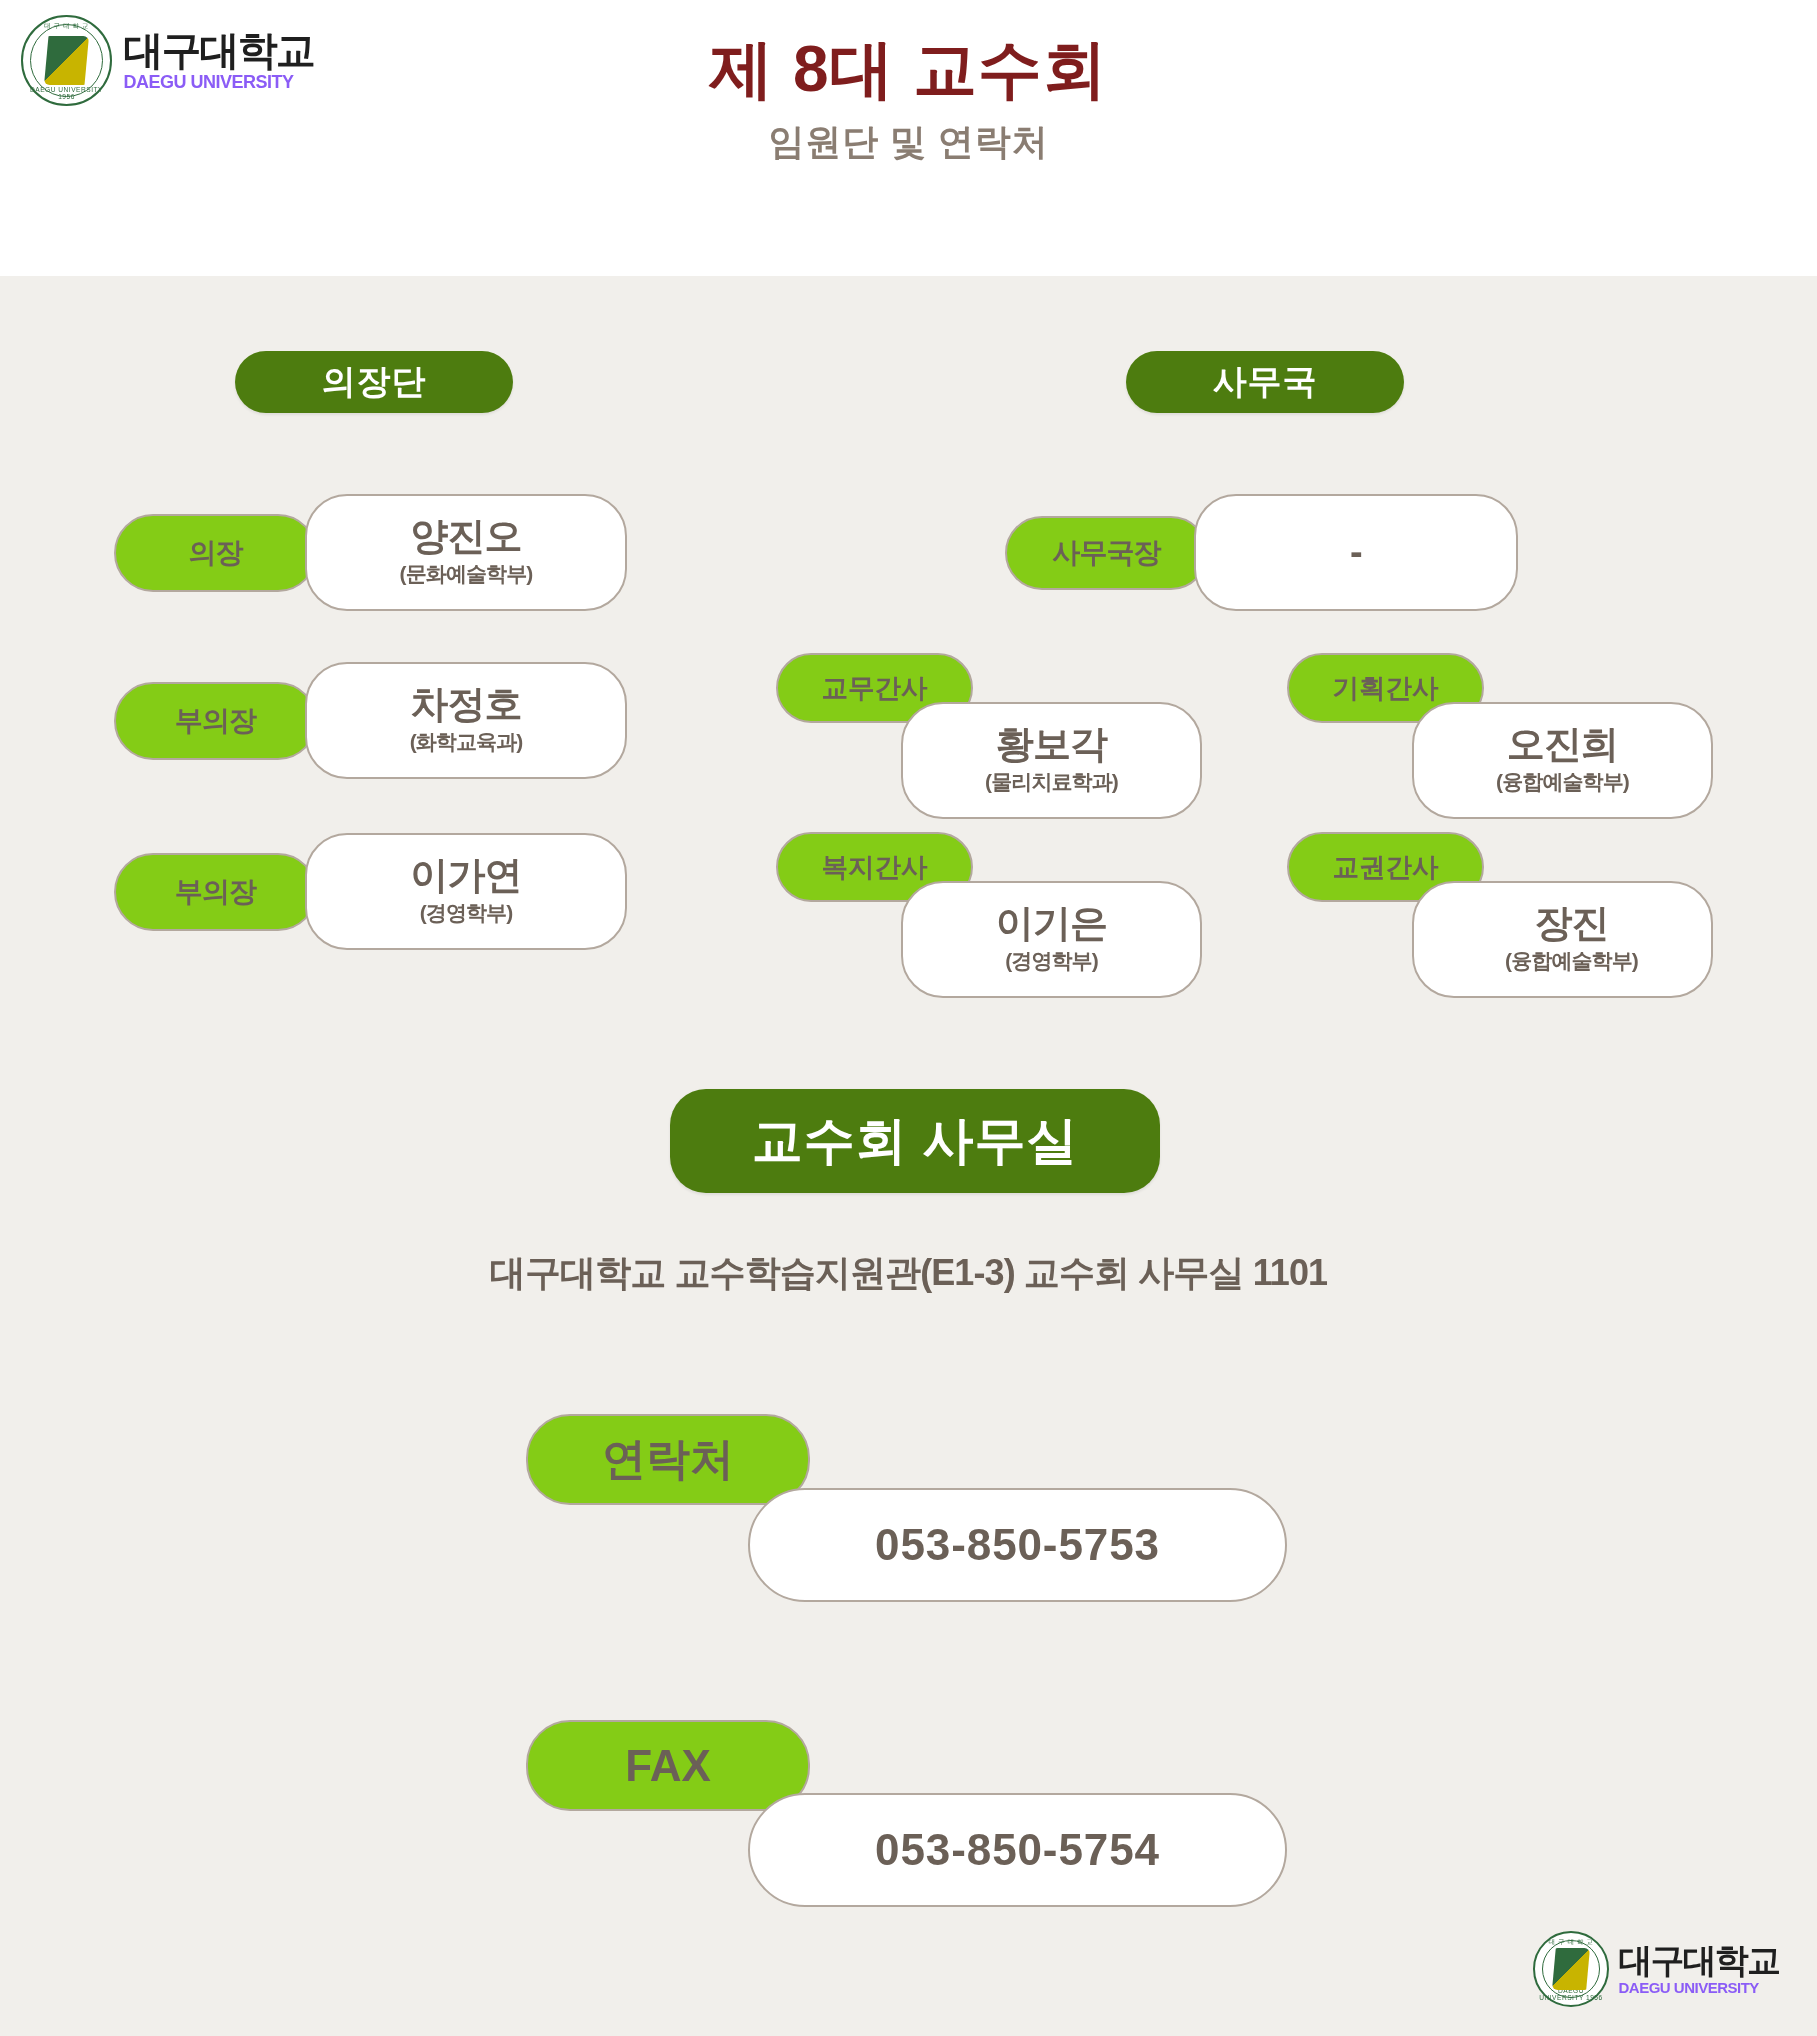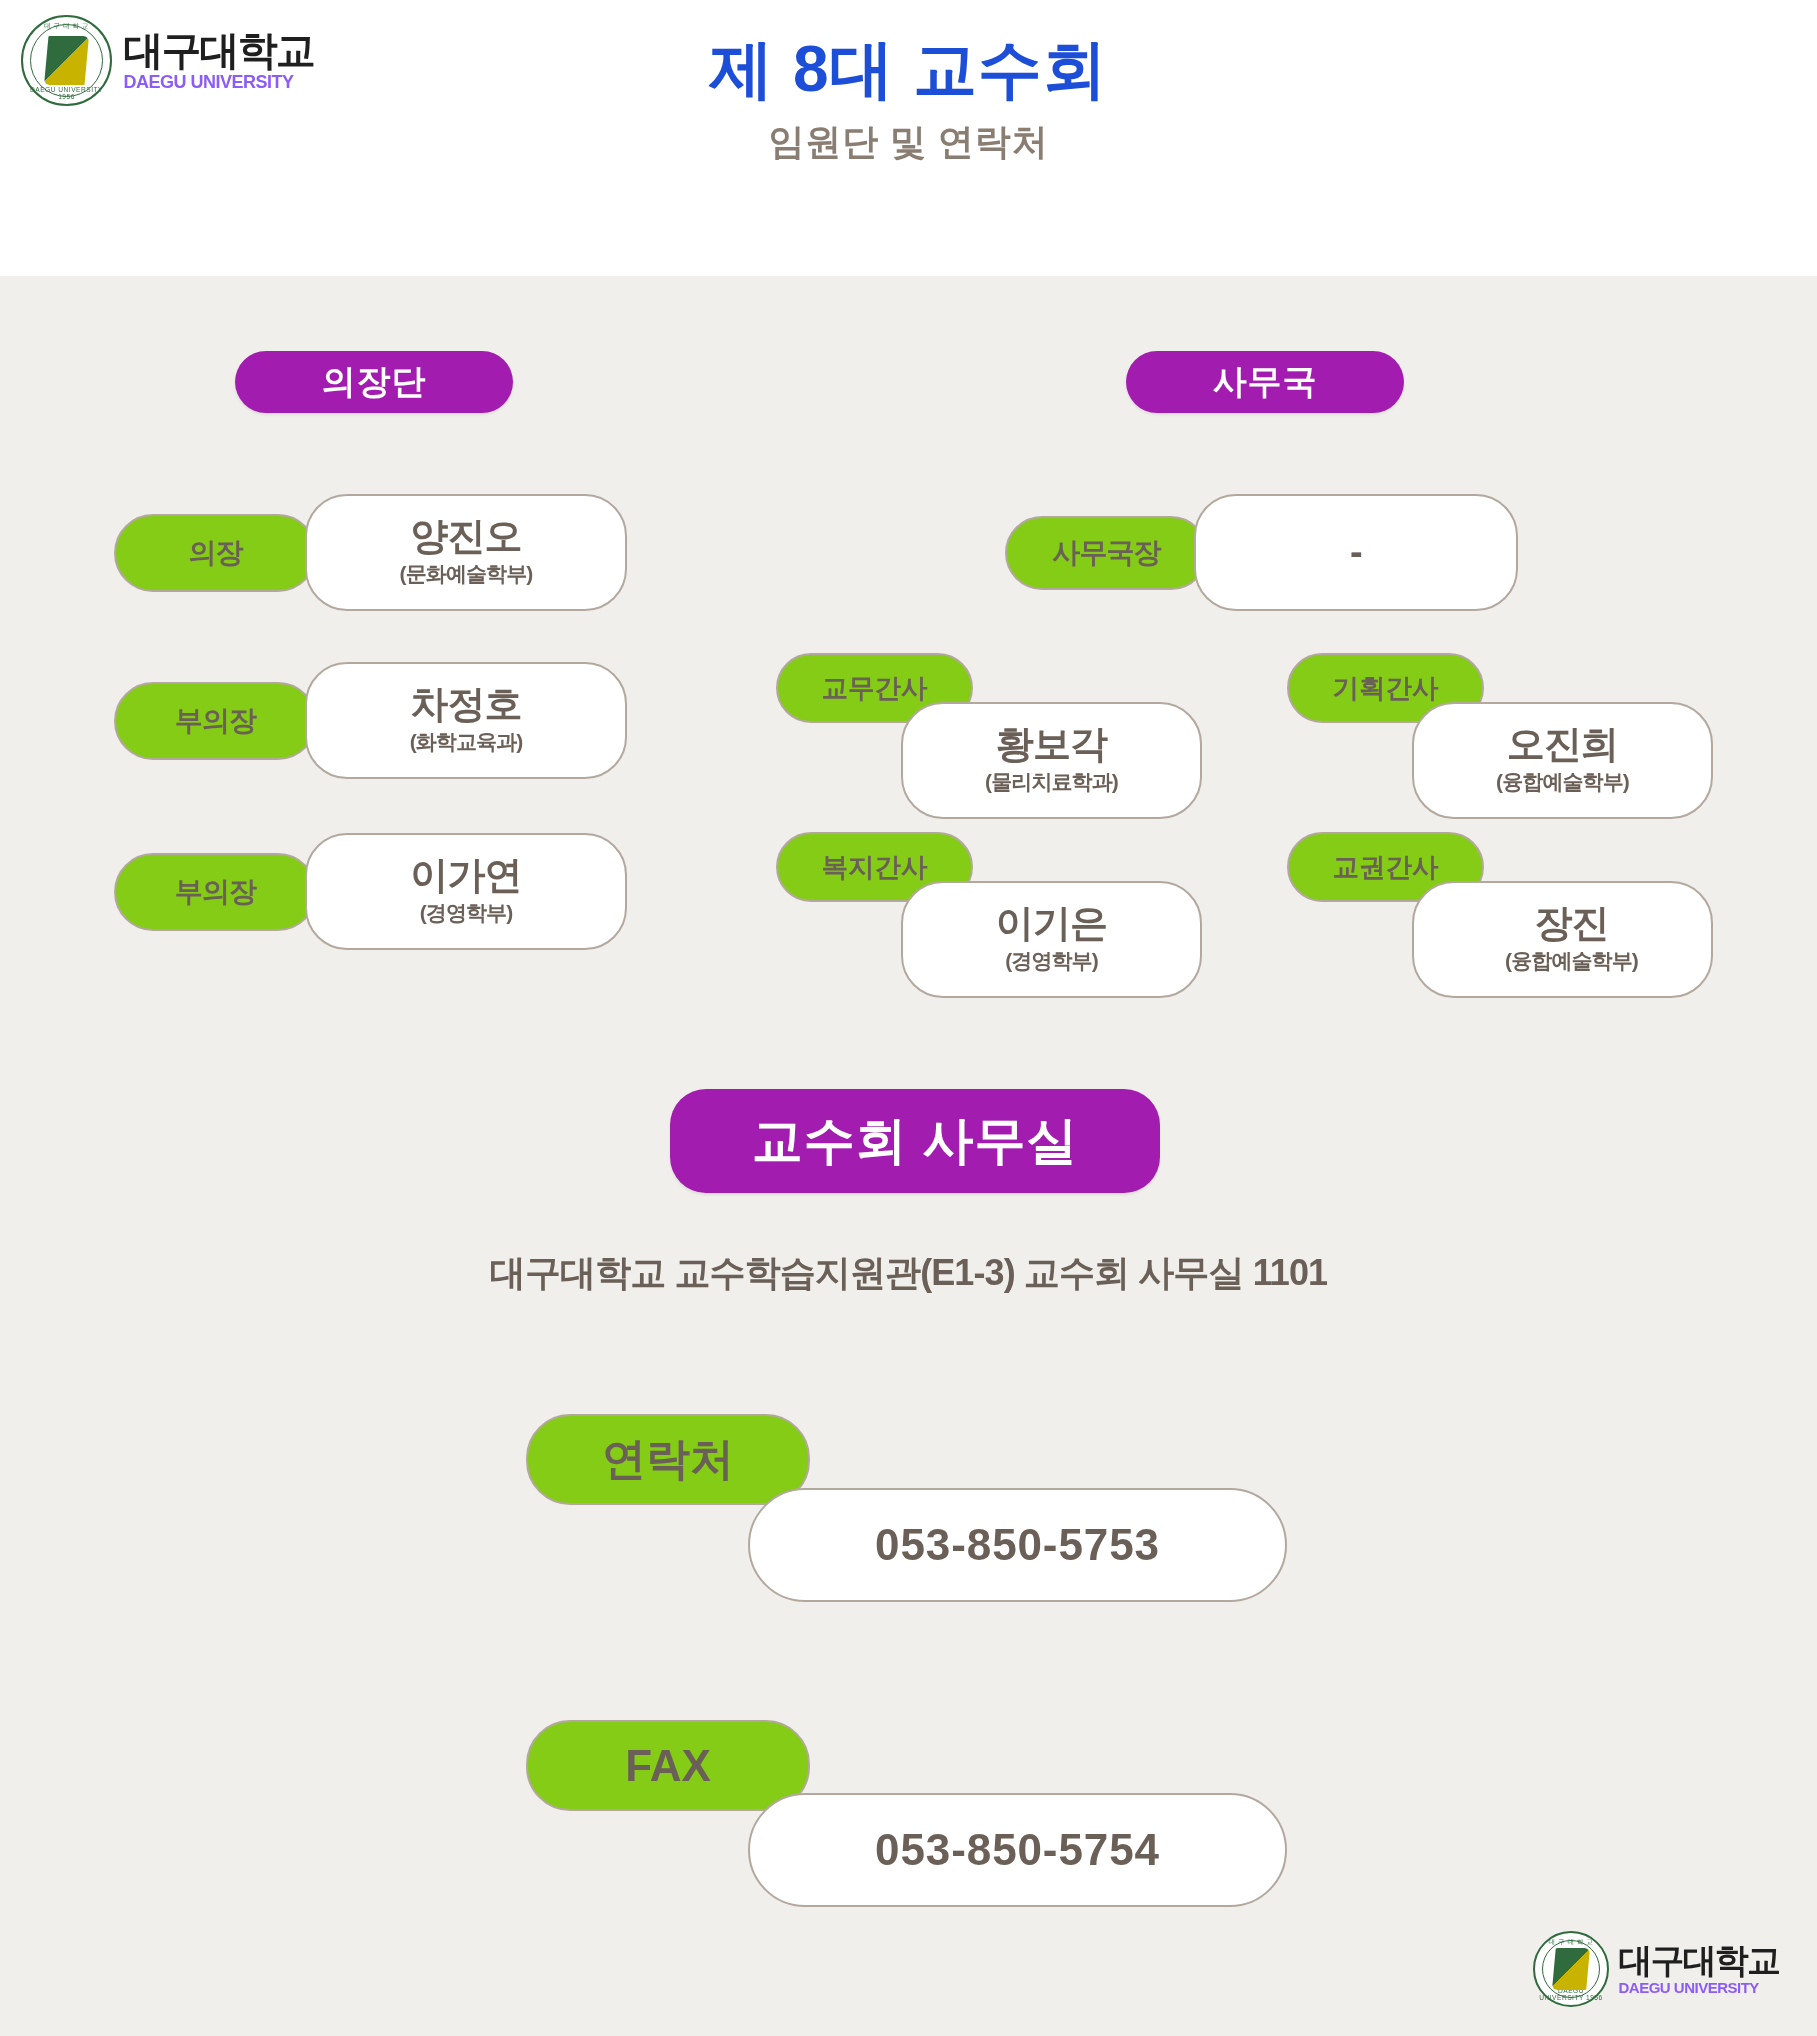--- a/index.html
+++ b/index.html
@@ -91,35 +91,35 @@
   }
   .title-block {
     position: absolute;
     left: 0; right: 0;
     top: 36px;
     text-align: center;
   }
   .title-main {
     font-size: 64px;
     font-weight: 700;
-    color: #1d4ed8;
+    color: #7f1d1d;
     letter-spacing: 0.9px;
     line-height: 1.05;
   }
   .title-sub {
     margin-top: 15px;
     font-size: 36px;
     font-weight: 700;
     color: #8a7d72;
     letter-spacing: 0.9px;
   }
 
   
   .pill-dark {
-    background: #a21caf;
+    background: #4d7c0f;
     color: #ffffff;
     border-radius: 45px;
     font-weight: 700;
     display: flex;
     align-items: center;
     justify-content: center;
     text-align: center;
     box-shadow: 0 1.9px 2.8px rgba(0,0,0,0.08);
   }
   .pill-label {

